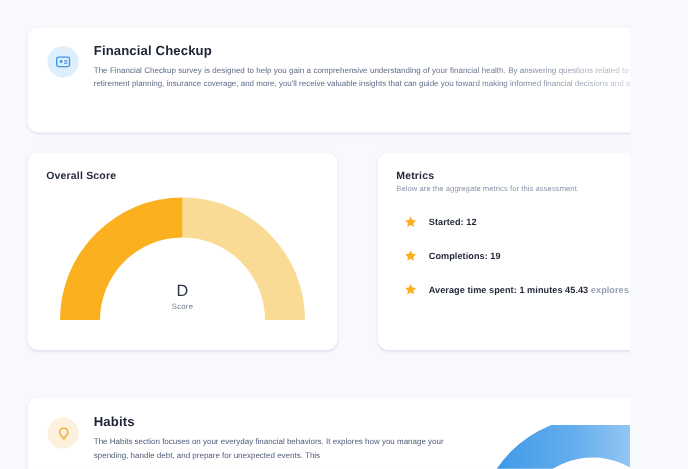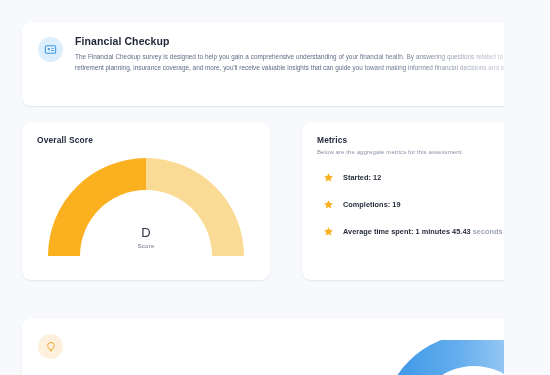--- a/index.html
+++ b/index.html
@@ -269,37 +269,41 @@
           <path d="M12 2.6l2.95 5.98 6.6.96-4.78 4.65 1.13 6.57L12 17.66 6.1 20.76l1.13-6.57L2.45 9.54l6.6-.96z" fill="#fbb01f"></path>
         </svg>
         <span class="metric-label">Completions: 19</span>
       </div>
 
       <div class="metric-row">
         <svg class="star-icon" width="11" height="11" viewBox="0 0 24 24" aria-hidden="true">
           <path d="M12 2.6l2.95 5.98 6.6.96-4.78 4.65 1.13 6.57L12 17.66 6.1 20.76l1.13-6.57L2.45 9.54l6.6-.96z" fill="#fbb01f"></path>
         </svg>
         <span class="metric-label">
-          <span>Average time spent: 1 minutes 45.43</span><span class="dim"> seconds</span>
+          <span>Average time spent: 1 minutes 45.43</span><span class="dim"> explores</span>
         </span>
       </div>
 
     </div>
   </div>
 
   <div class="card" id="habits-card">
     <div class="habits-row">
 
       <div class="avatar-circle amber">
         <svg width="12" height="12" viewBox="0 0 24 24" aria-hidden="true">
           <path d="M12 2.8a6.6 6.6 0 0 0-3.8 12 2.6 2.6 0 0 1 1 2v.6h5.6V16.8a2.6 2.6 0 0 1 1-2A6.6 6.6 0 0 0 12 2.8z" fill="none" stroke="#f0a828" stroke-width="2"></path>
           <rect x="9.6" y="19.2" width="4.8" height="1.9" rx=".95" fill="#f0a828"></rect>
         </svg>
       </div>
 
+      <div class="habits-text">
+        <div class="section-title">Habits</div>
+        <div class="habits-body">The Habits section focuses on your everyday financial behaviors. It explores how you manage your spending, handle debt, and prepare for unexpected events. This</div>
+      </div>
 
     </div>
 
     <div class="habits-gauge">
       <svg width="200" height="60" viewBox="0 0 200 60" aria-hidden="true">
         <defs>
           <linearGradient id="habitsGrad" x1="0" y1="0" x2="1" y2="0">
             <stop offset="0%" stop-color="#3594e6"></stop>
             <stop offset="42%" stop-color="#65aeee"></stop>
             <stop offset="78%" stop-color="#a9d2f5"></stop>

